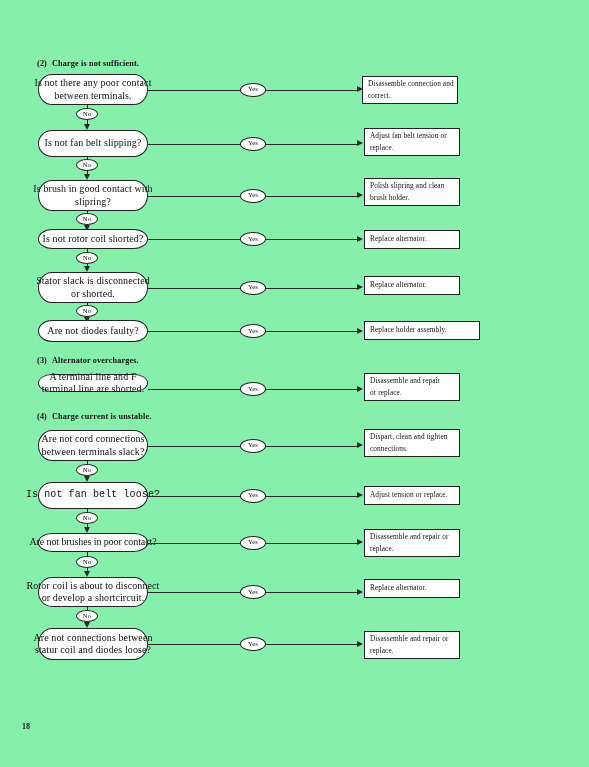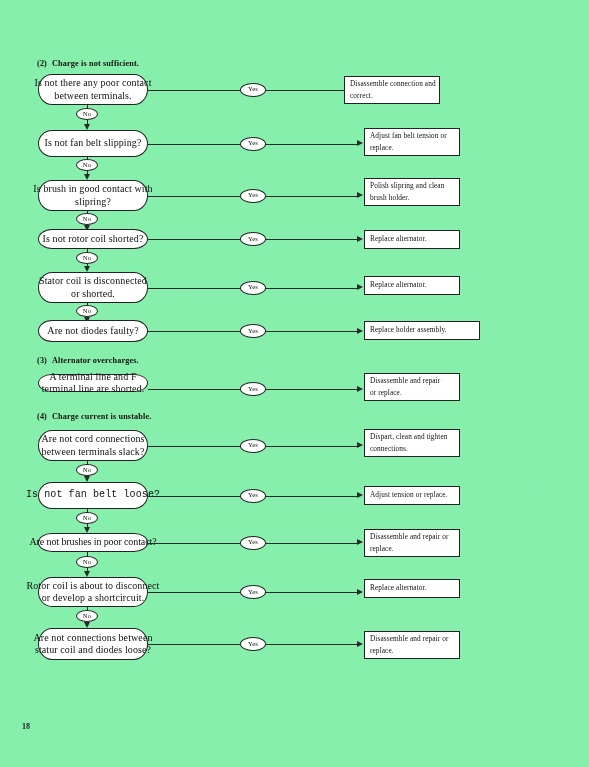--- a/index.html
+++ b/index.html
@@ -177,21 +177,21 @@
     <div class="section-heading" style="left: 37px; top: 412px;"><span class="sec-num">(4)</span><span>Charge current is unstable.</span></div>
     <div class="decision" style="left: 38px; top: 74px; width: 110px; height: 31px;">
       <div class="dline">Is not there any poor contact</div>
       <div class="dline">between terminals.</div>
     </div>
     <div class="hline" style="left: 148px; top: 89.5px; width: 209px;"></div>
     <div class="yes-node" style="left: 240px; top: 82.5px; width: 26px; height: 14px;">
       <span class="ylabel">Yes</span>
     </div>
     <div class="arrow-right" style="left: 357px; top: 86.3px;"></div>
-    <div class="action" style="left: 344px; top: 76px; width: 96px; height: 28px;">
+    <div class="action" style="left: 362px; top: 76px; width: 96px; height: 28px;">
       <div class="aline">Disassemble connection and</div>
       <div class="aline">correct.</div>
     </div>
     <div class="vline" style="left: 87px; top: 105px; height: 3px;"></div>
     <div class="no-node" style="left: 76px; top: 108px; width: 22px; height: 12px;">
       <span class="nlabel">No</span>
     </div>
     <div class="vline" style="left: 87px; top: 120px; height: 4px;"></div>
     <div class="arrow-down" style="left: 83.8px; top: 124px;"></div>
     <div class="decision" style="left: 38px; top: 130px; width: 110px; height: 27px;">
@@ -242,21 +242,21 @@
     <div class="action" style="left: 364px; top: 230px; width: 96px; height: 19px;">
       <div class="aline">Replace alternator.</div>
     </div>
     <div class="vline" style="left: 87px; top: 249px; height: 3px;"></div>
     <div class="no-node" style="left: 76px; top: 252px; width: 22px; height: 12px;">
       <span class="nlabel">No</span>
     </div>
     <div class="vline" style="left: 87px; top: 264px; height: 2px;"></div>
     <div class="arrow-down" style="left: 83.8px; top: 266px;"></div>
     <div class="decision" style="left: 38px; top: 272px; width: 110px; height: 31px;">
-      <div class="dline">Stator coil is disconnected</div>
+      <div class="dline">Stator slack is disconnected</div>
       <div class="dline">or shorted.</div>
     </div>
     <div class="hline" style="left: 148px; top: 287.5px; width: 209px;"></div>
     <div class="yes-node" style="left: 240px; top: 280.5px; width: 26px; height: 14px;">
       <span class="ylabel">Yes</span>
     </div>
     <div class="arrow-right" style="left: 357px; top: 284.3px;"></div>
     <div class="action" style="left: 364px; top: 276px; width: 96px; height: 19px;">
       <div class="aline">Replace alternator.</div>
     </div>

